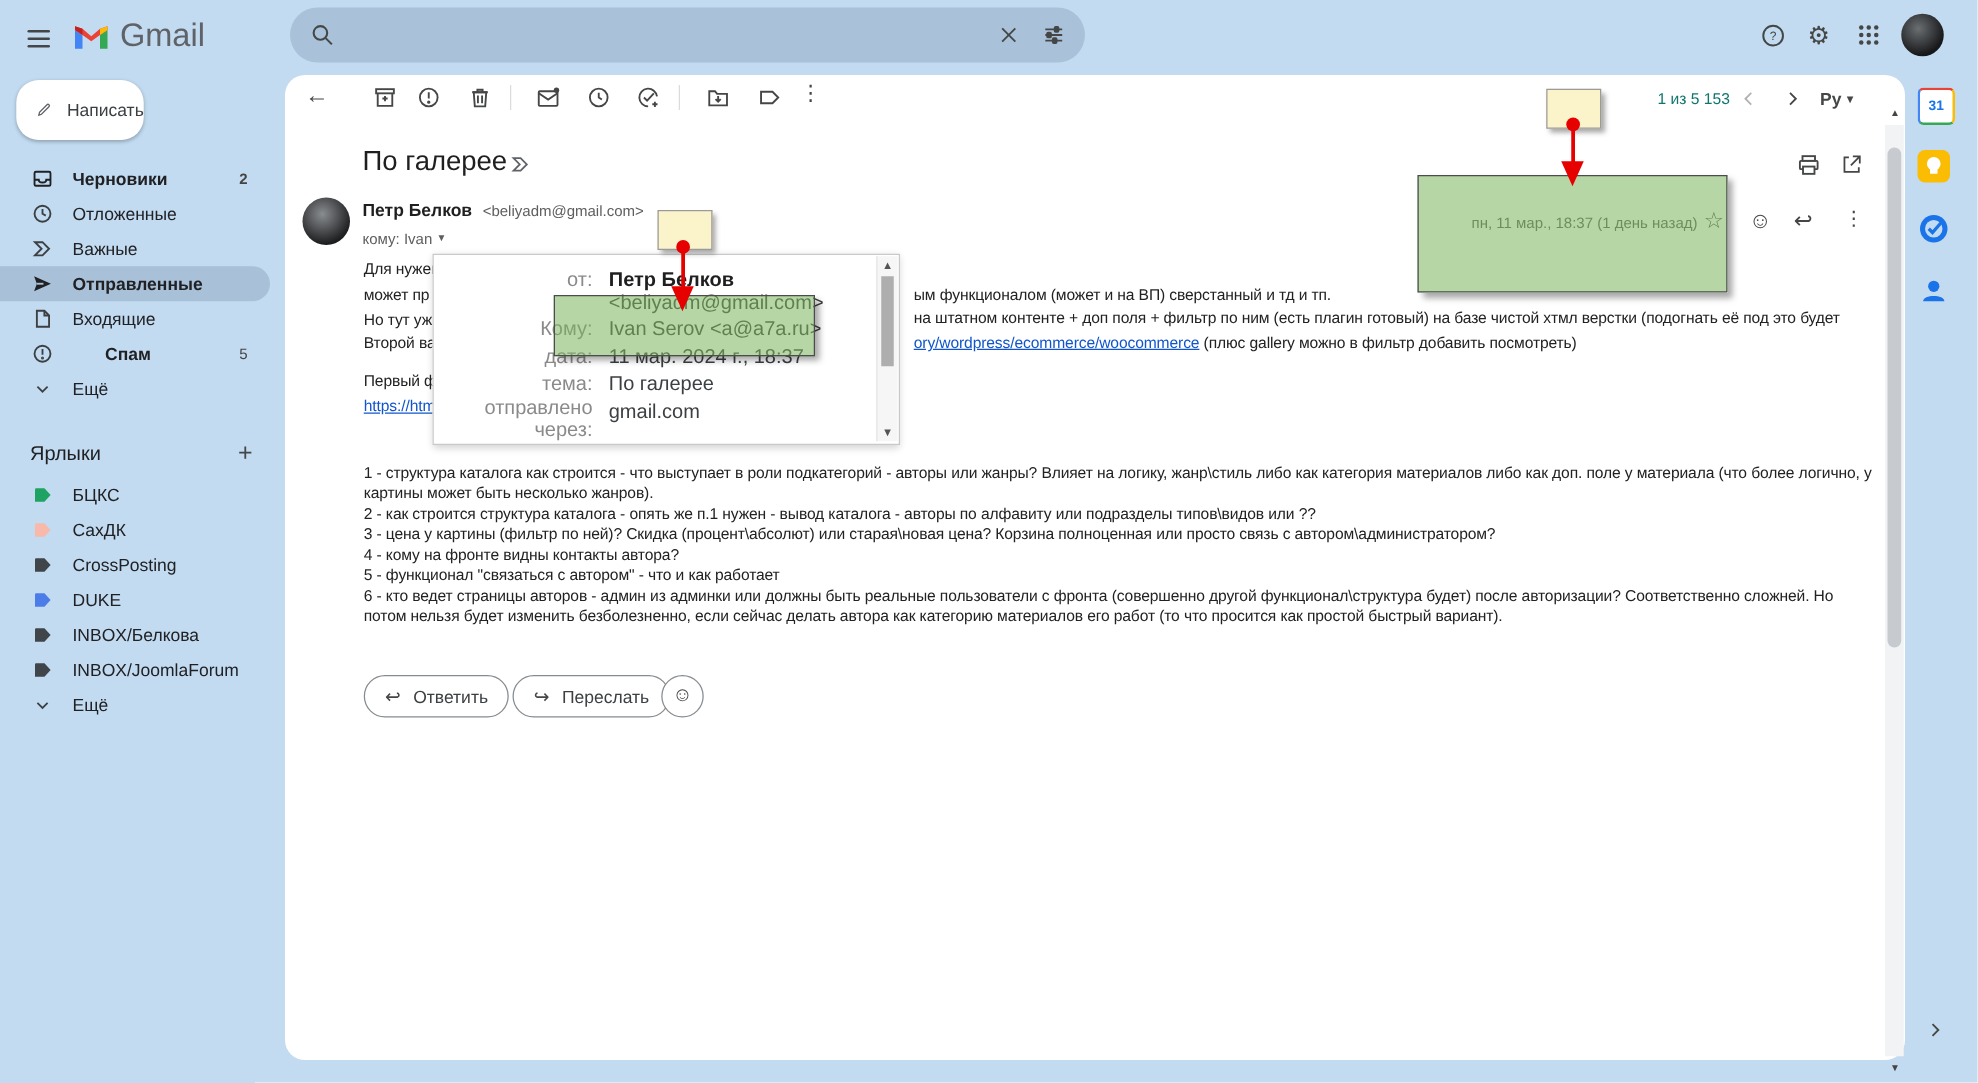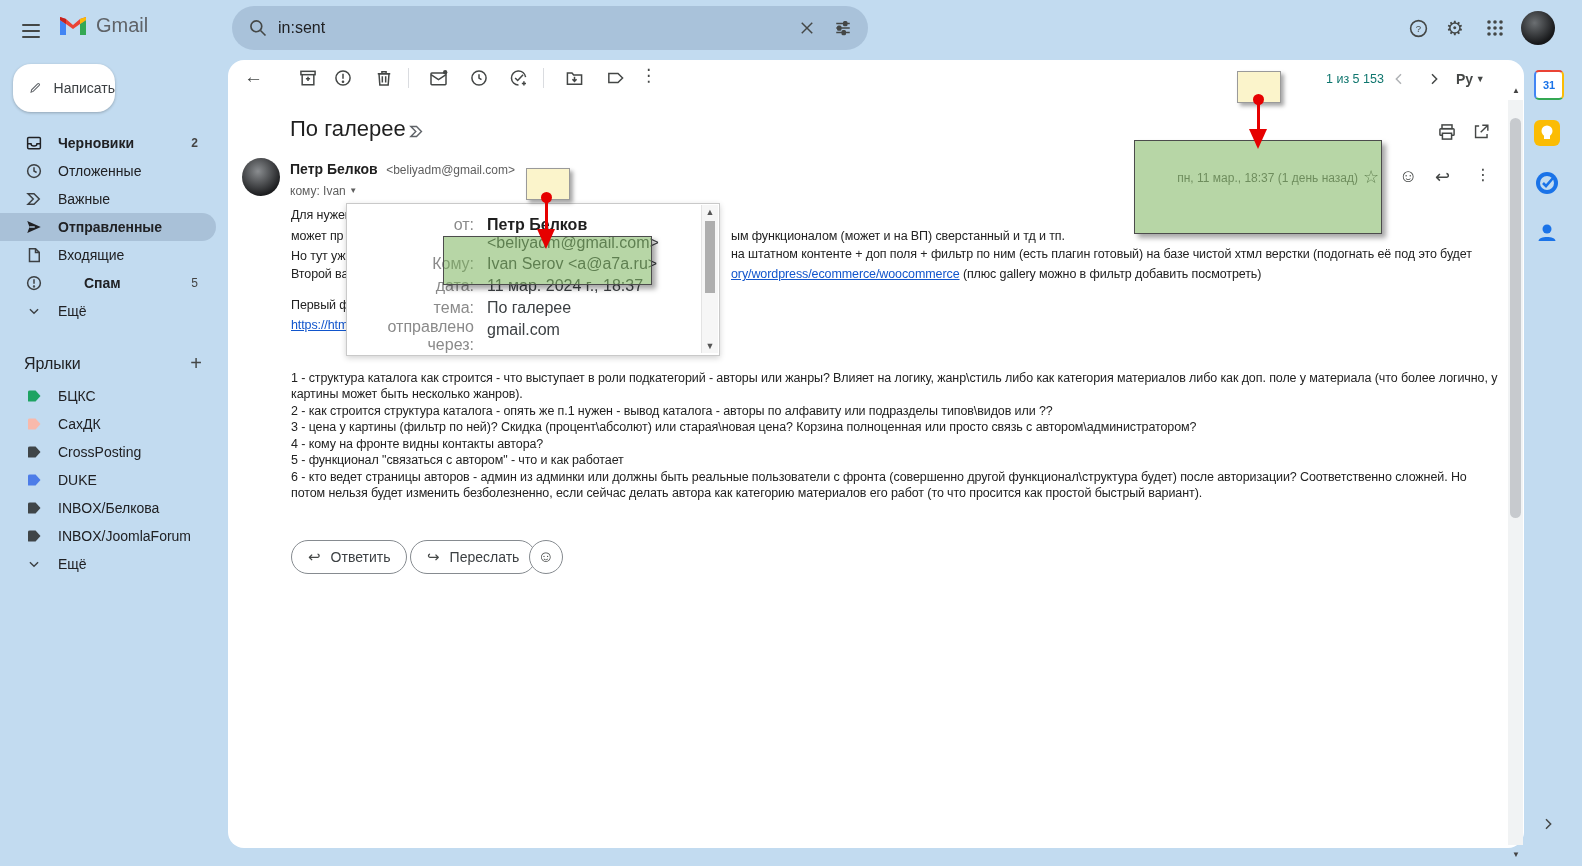--- a/index.html
+++ b/index.html
@@ -56,29 +56,28 @@
 </div>
 <div class="abs" style="left:58px;top:13px;display:flex;align-items:center;gap:8px;">
   <svg width="30" height="24" viewBox="0 0 30 24">
     <path d="M2 22 V6 L15 15 L28 6 V22 H22 V11 L15 16 L8 11 V22 Z" fill="none"></path>
     <path d="M2 22 H8 V11 L2 7 Z" fill="#4285f4"></path>
     <path d="M28 22 H22 V11 L28 7 Z" fill="#34a853"></path>
     <path d="M2 7 L8 11 L15 16 L22 11 L28 7 L28 4 L22 6 L15 12 L8 6 L2 4 Z" fill="#ea4335"></path>
     <path d="M2 4 L2 7 L8 11 V6 Z" fill="#c5221f"></path>
     <path d="M28 4 L28 7 L22 11 V6 Z" fill="#fbbc04"></path>
   </svg>
-  <span style="font-size:20px;color:#5f6368;">Gmail</span>
+  <span style="font-size:26px;color:#5f6368;">Gmail</span>
 </div>
 
 <div class="abs" id="searchbar">
   <svg class="abs" style="left:16px;top:12px;" width="20" height="20" viewBox="0 0 24 24" fill="none" stroke="#444746" stroke-width="2">
       <circle cx="10" cy="10" r="6.5"></circle>
       <line x1="15" y1="15" x2="21" y2="21"></line>
     </svg>
-  <span class="q" style="margin-left:46px;">in:sent</span>
   <svg class="abs" style="left:566px;top:13px;" width="18" height="18" viewBox="0 0 24 24" stroke="#444746" stroke-width="2">
       <line x1="5" y1="5" x2="19" y2="19"></line>
       <line x1="19" y1="5" x2="5" y2="19"></line>
     </svg>
   <svg class="abs" style="left:602px;top:13px;" width="18" height="18" viewBox="0 0 24 24" stroke="#444746" stroke-width="2" fill="#444746">
       <line x1="3" y1="6" x2="21" y2="6"></line>
       <rect x="13" y="3.5" width="4" height="5" rx="1"></rect>
       <line x1="3" y1="12" x2="21" y2="12"></line>
       <rect x="5" y="9.5" width="4" height="5" rx="1"></rect>
       <line x1="3" y1="18" x2="21" y2="18"></line>

